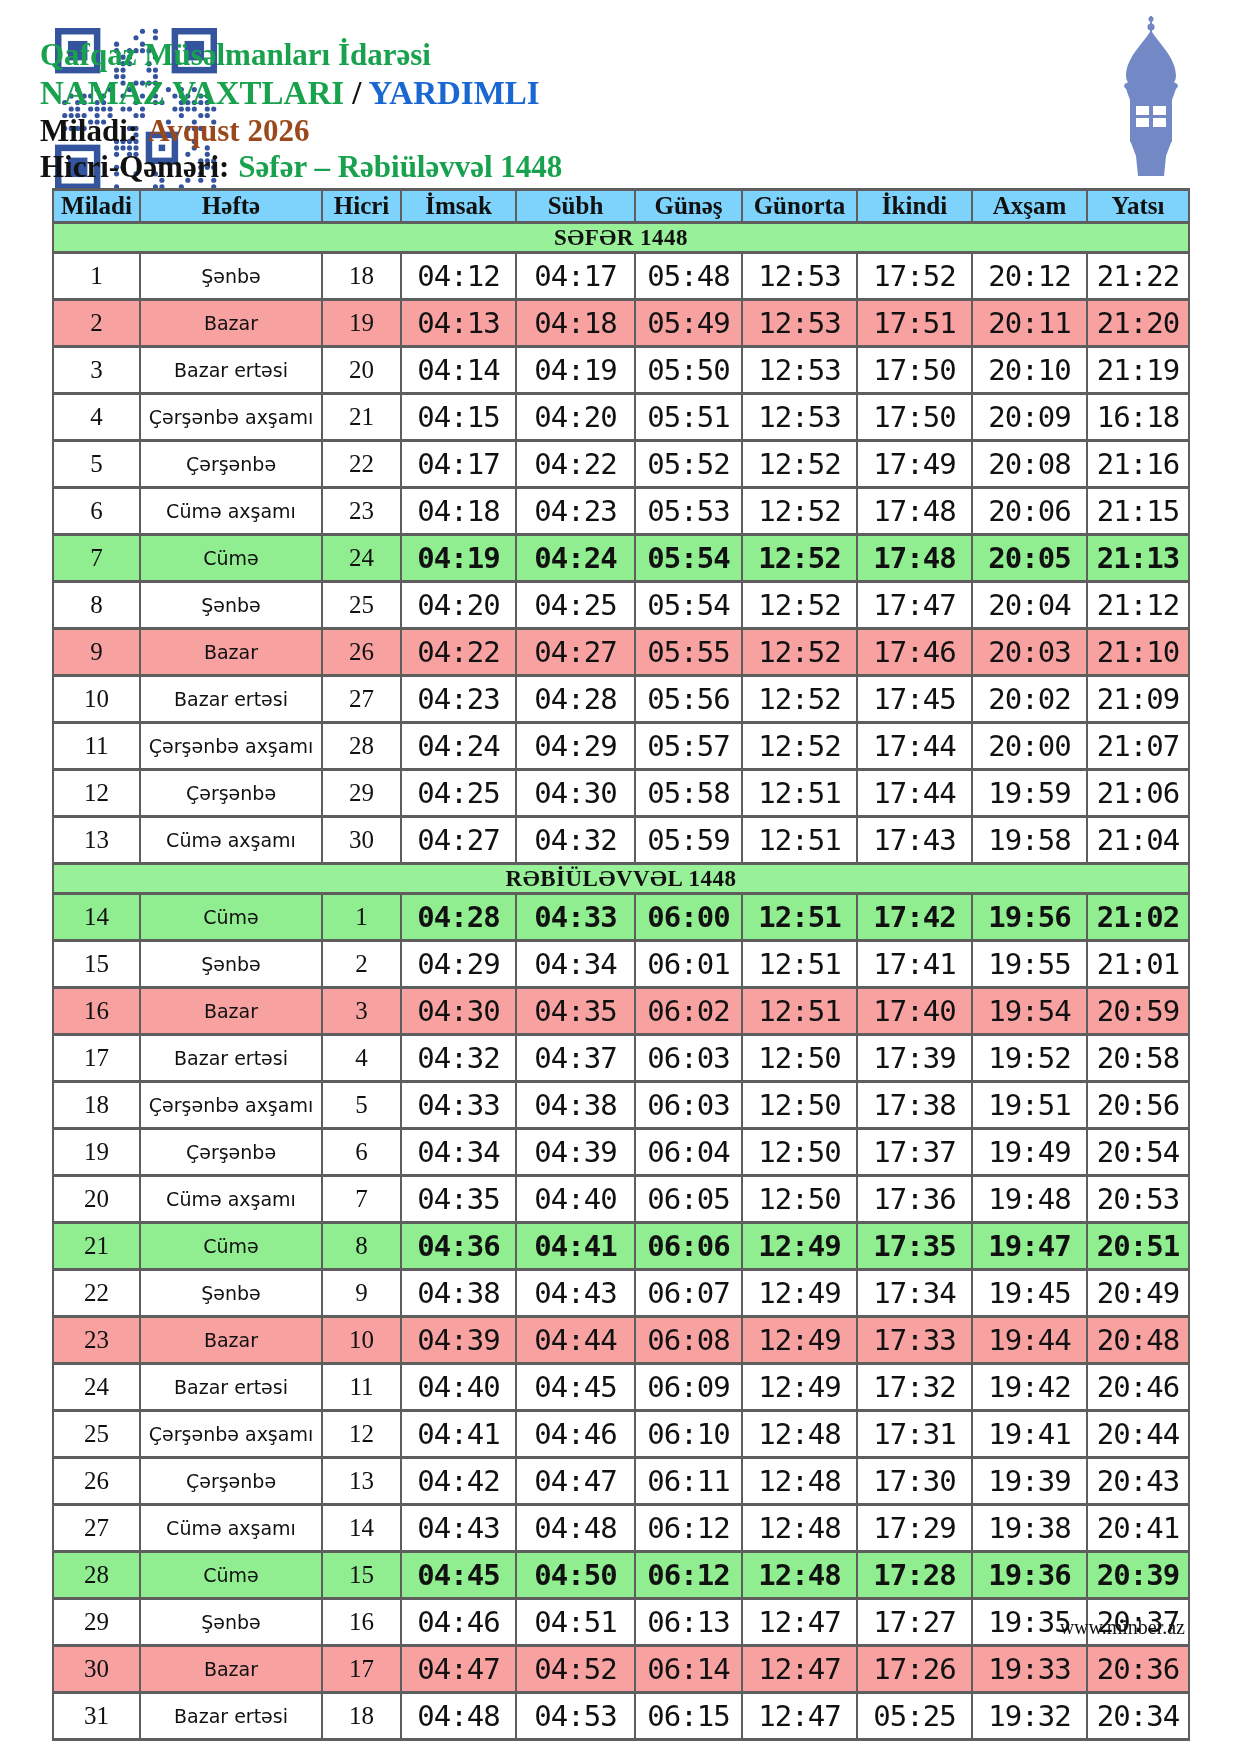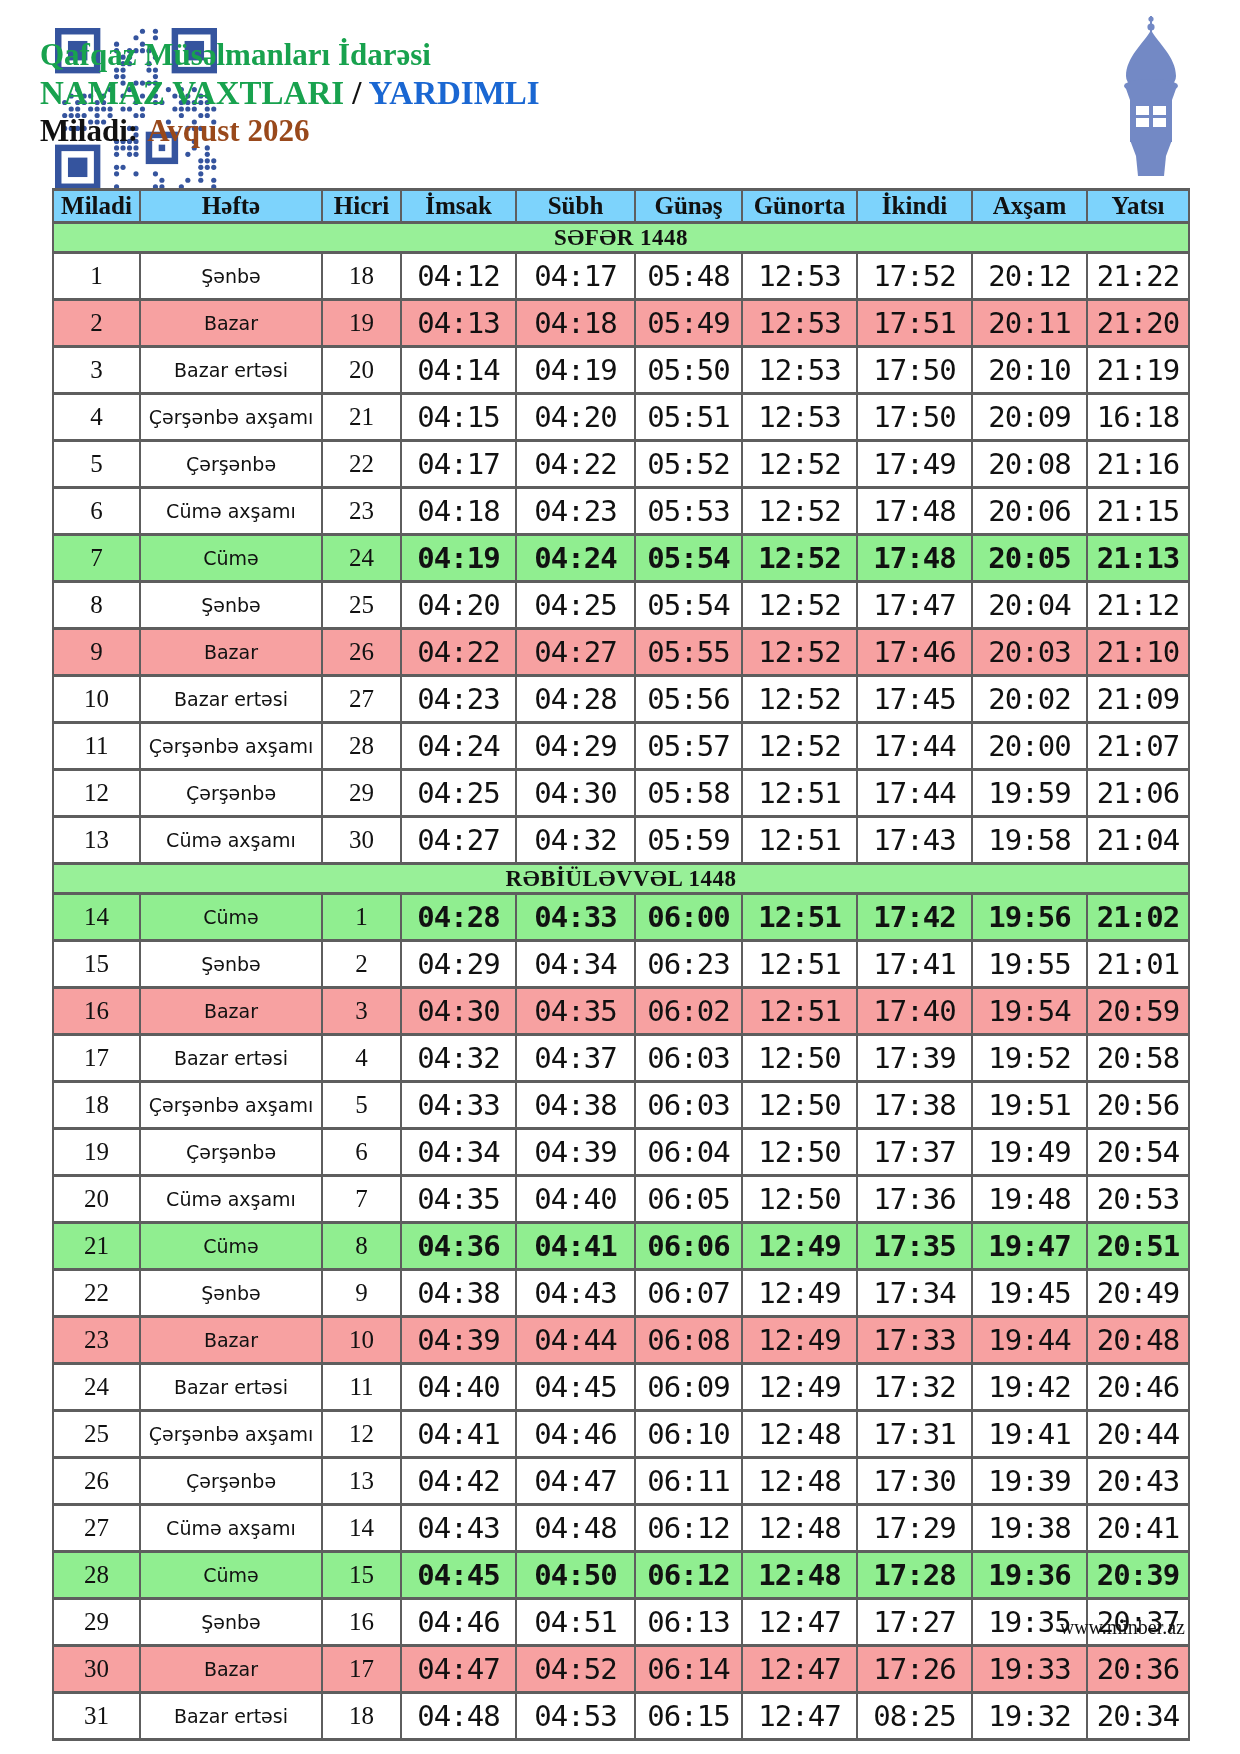--- a/index.html
+++ b/index.html
@@ -213,20 +213,21 @@
       <rect x="89.60000000000001" y="102.4" width="32" height="32" fill="#35549e"></rect>
       <rect x="96" y="108.80000000000001" width="19.200000000000003" height="19.200000000000003" fill="#fff"></rect>
       <rect x="102.4" y="115.2" width="6.4" height="6.4" fill="#35549e"></rect>
     </svg>
 </div>
 
 <div class="titles">
   <div class="t-org">Qafqaz Müsəlmanları İdarəsi</div>
   <div class="t-main"><span class="g">NAMAZ VAXTLARI</span><span> / </span><span class="b">YARDIMLI</span></div>
   <div class="t-line"><span>Miladi:</span><span class="brown">Avqust 2026</span></div>
+  <div class="t-line"><span>Hicri-Qəməri:</span><span class="green">Səfər – Rəbiüləvvəl 1448</span></div>
 </div>
 
 <div class="minaret-wrap">
   <svg width="78" height="162" viewBox="0 0 76 162">
     <g fill="var(--minaret-blue)">
       <rect x="37" y="2" width="2" height="18"></rect>
       <circle cx="38" cy="5" r="2.6"></circle>
       <circle cx="38" cy="13" r="3.6"></circle>
       <path d="M38,16 C31,29 13,43 13,62 Q13,75 38,75 Q63,75 63,62 C63,43 45,29 38,16 Z"></path>
       <ellipse cx="38" cy="72" rx="27" ry="7"></ellipse>
@@ -445,21 +446,21 @@
         <td class="c-time">17:42</td>
         <td class="c-time">19:56</td>
         <td class="c-time">21:02</td>
       </tr>
       <tr class="data-row kind-normal">
         <td class="c-miladi">15</td>
         <td class="c-week">Şənbə</td>
         <td class="c-hicri">2</td>
         <td class="c-time">04:29</td>
         <td class="c-time">04:34</td>
-        <td class="c-time">06:23</td>
+        <td class="c-time">06:01</td>
         <td class="c-time">12:51</td>
         <td class="c-time">17:41</td>
         <td class="c-time">19:55</td>
         <td class="c-time">21:01</td>
       </tr>
       <tr class="data-row kind-sunday">
         <td class="c-miladi">16</td>
         <td class="c-week">Bazar</td>
         <td class="c-hicri">3</td>
         <td class="c-time">04:30</td>
@@ -639,20 +640,20 @@
         <td class="c-time">20:36</td>
       </tr>
       <tr class="data-row kind-normal">
         <td class="c-miladi">31</td>
         <td class="c-week">Bazar ertəsi</td>
         <td class="c-hicri">18</td>
         <td class="c-time">04:48</td>
         <td class="c-time">04:53</td>
         <td class="c-time">06:15</td>
         <td class="c-time">12:47</td>
-        <td class="c-time">08:25</td>
+        <td class="c-time">05:25</td>
         <td class="c-time">19:32</td>
         <td class="c-time">20:34</td>
       </tr>
     </tbody>
 </table>
 
 <div class="footer">www.minber.az</div>
 
 </body></html>

